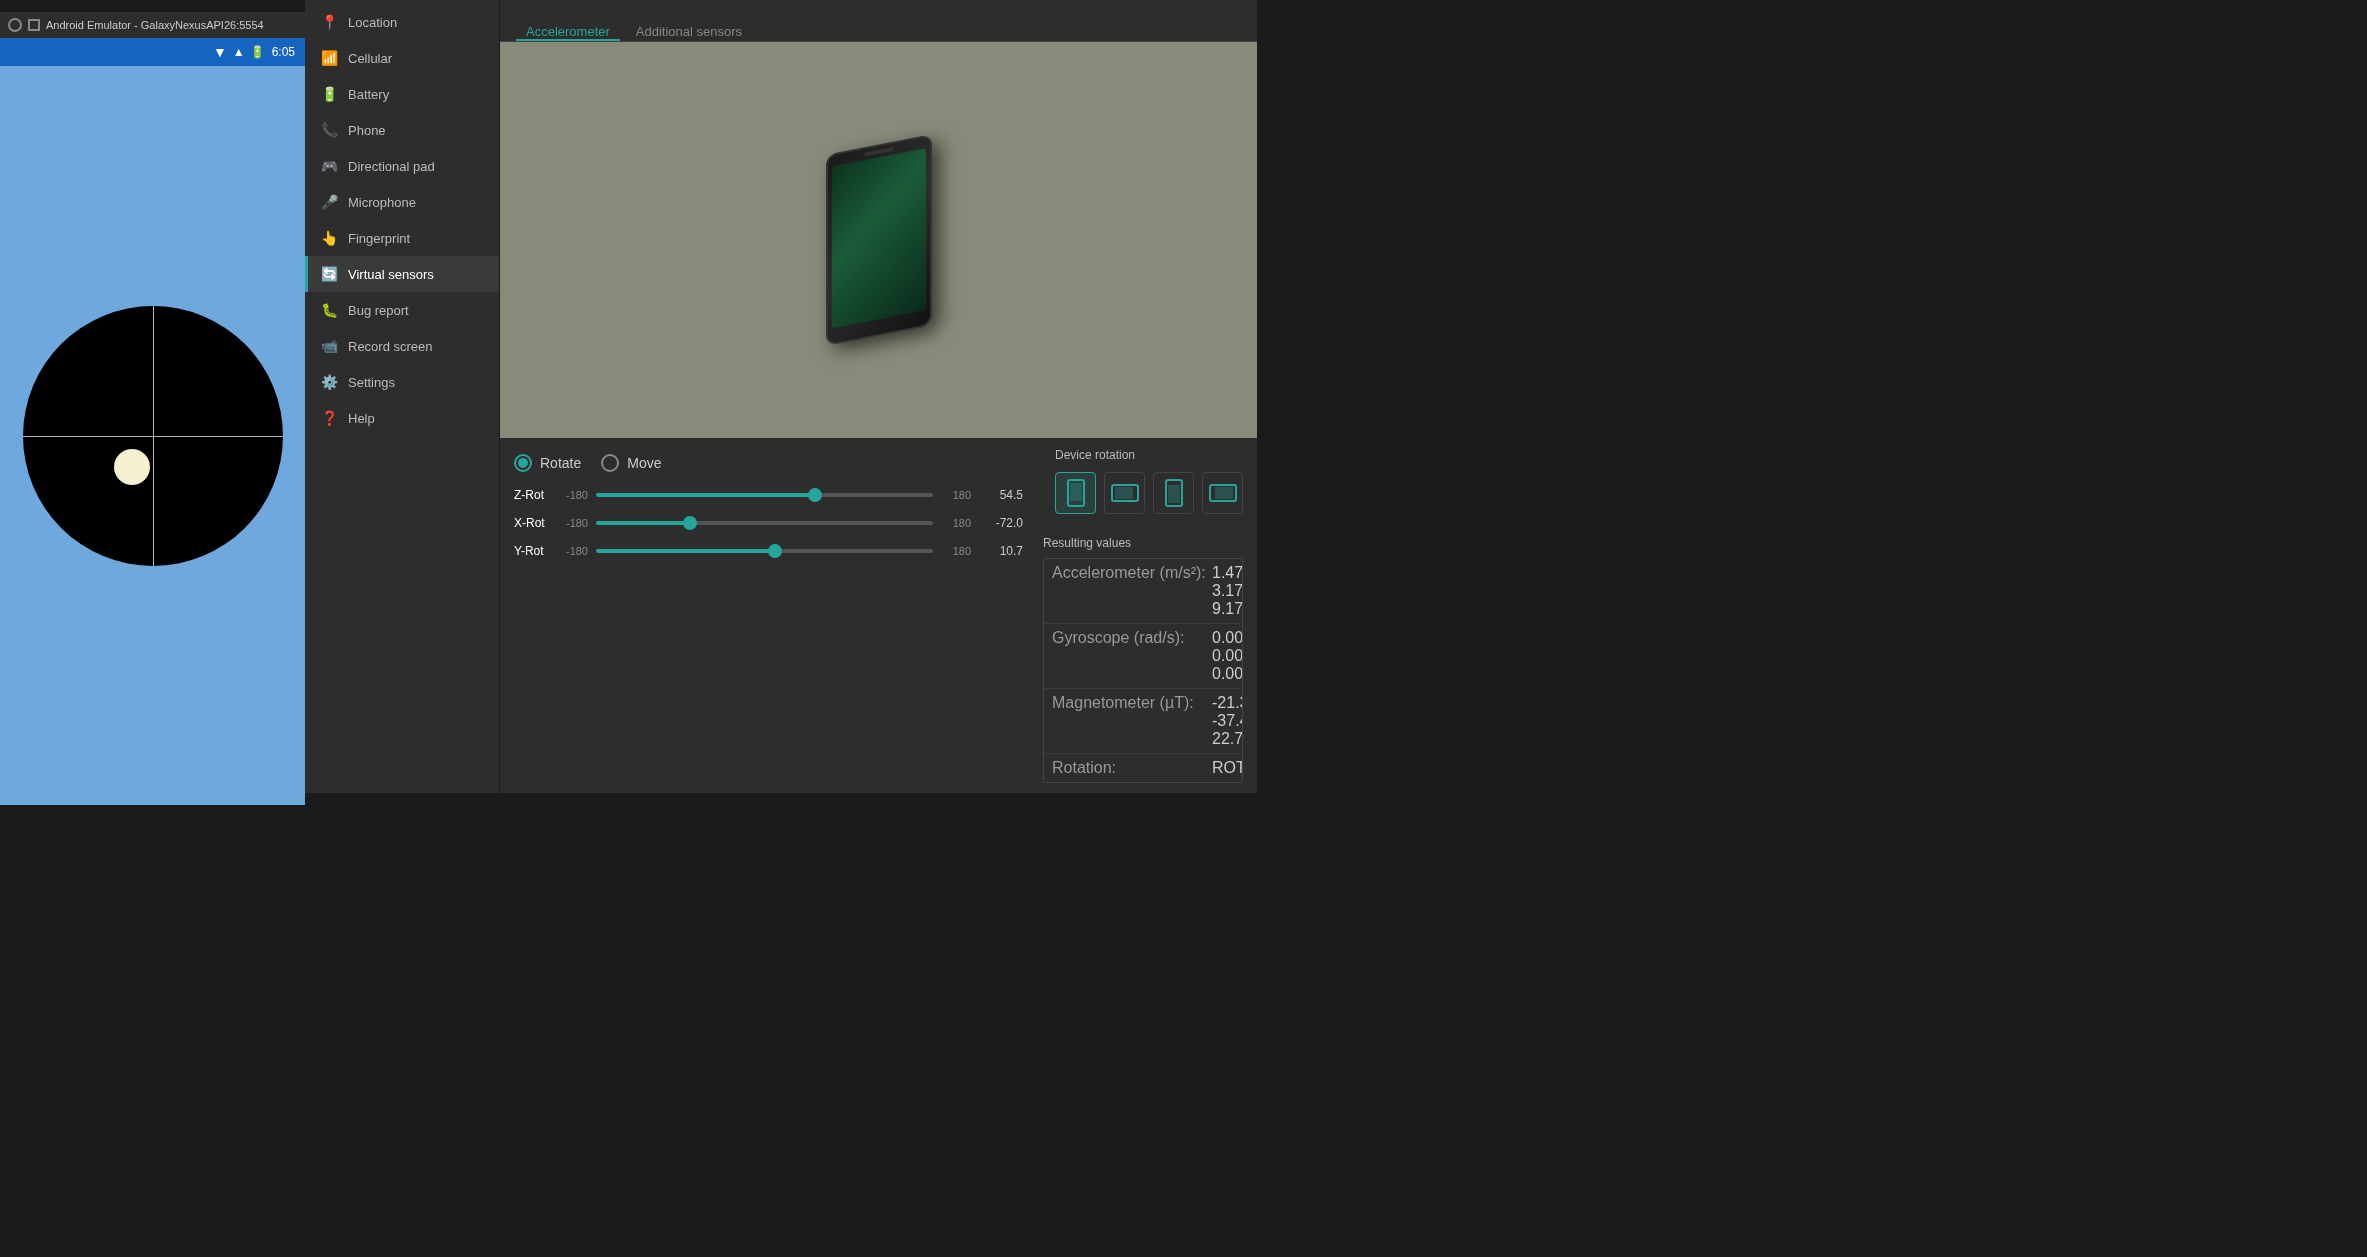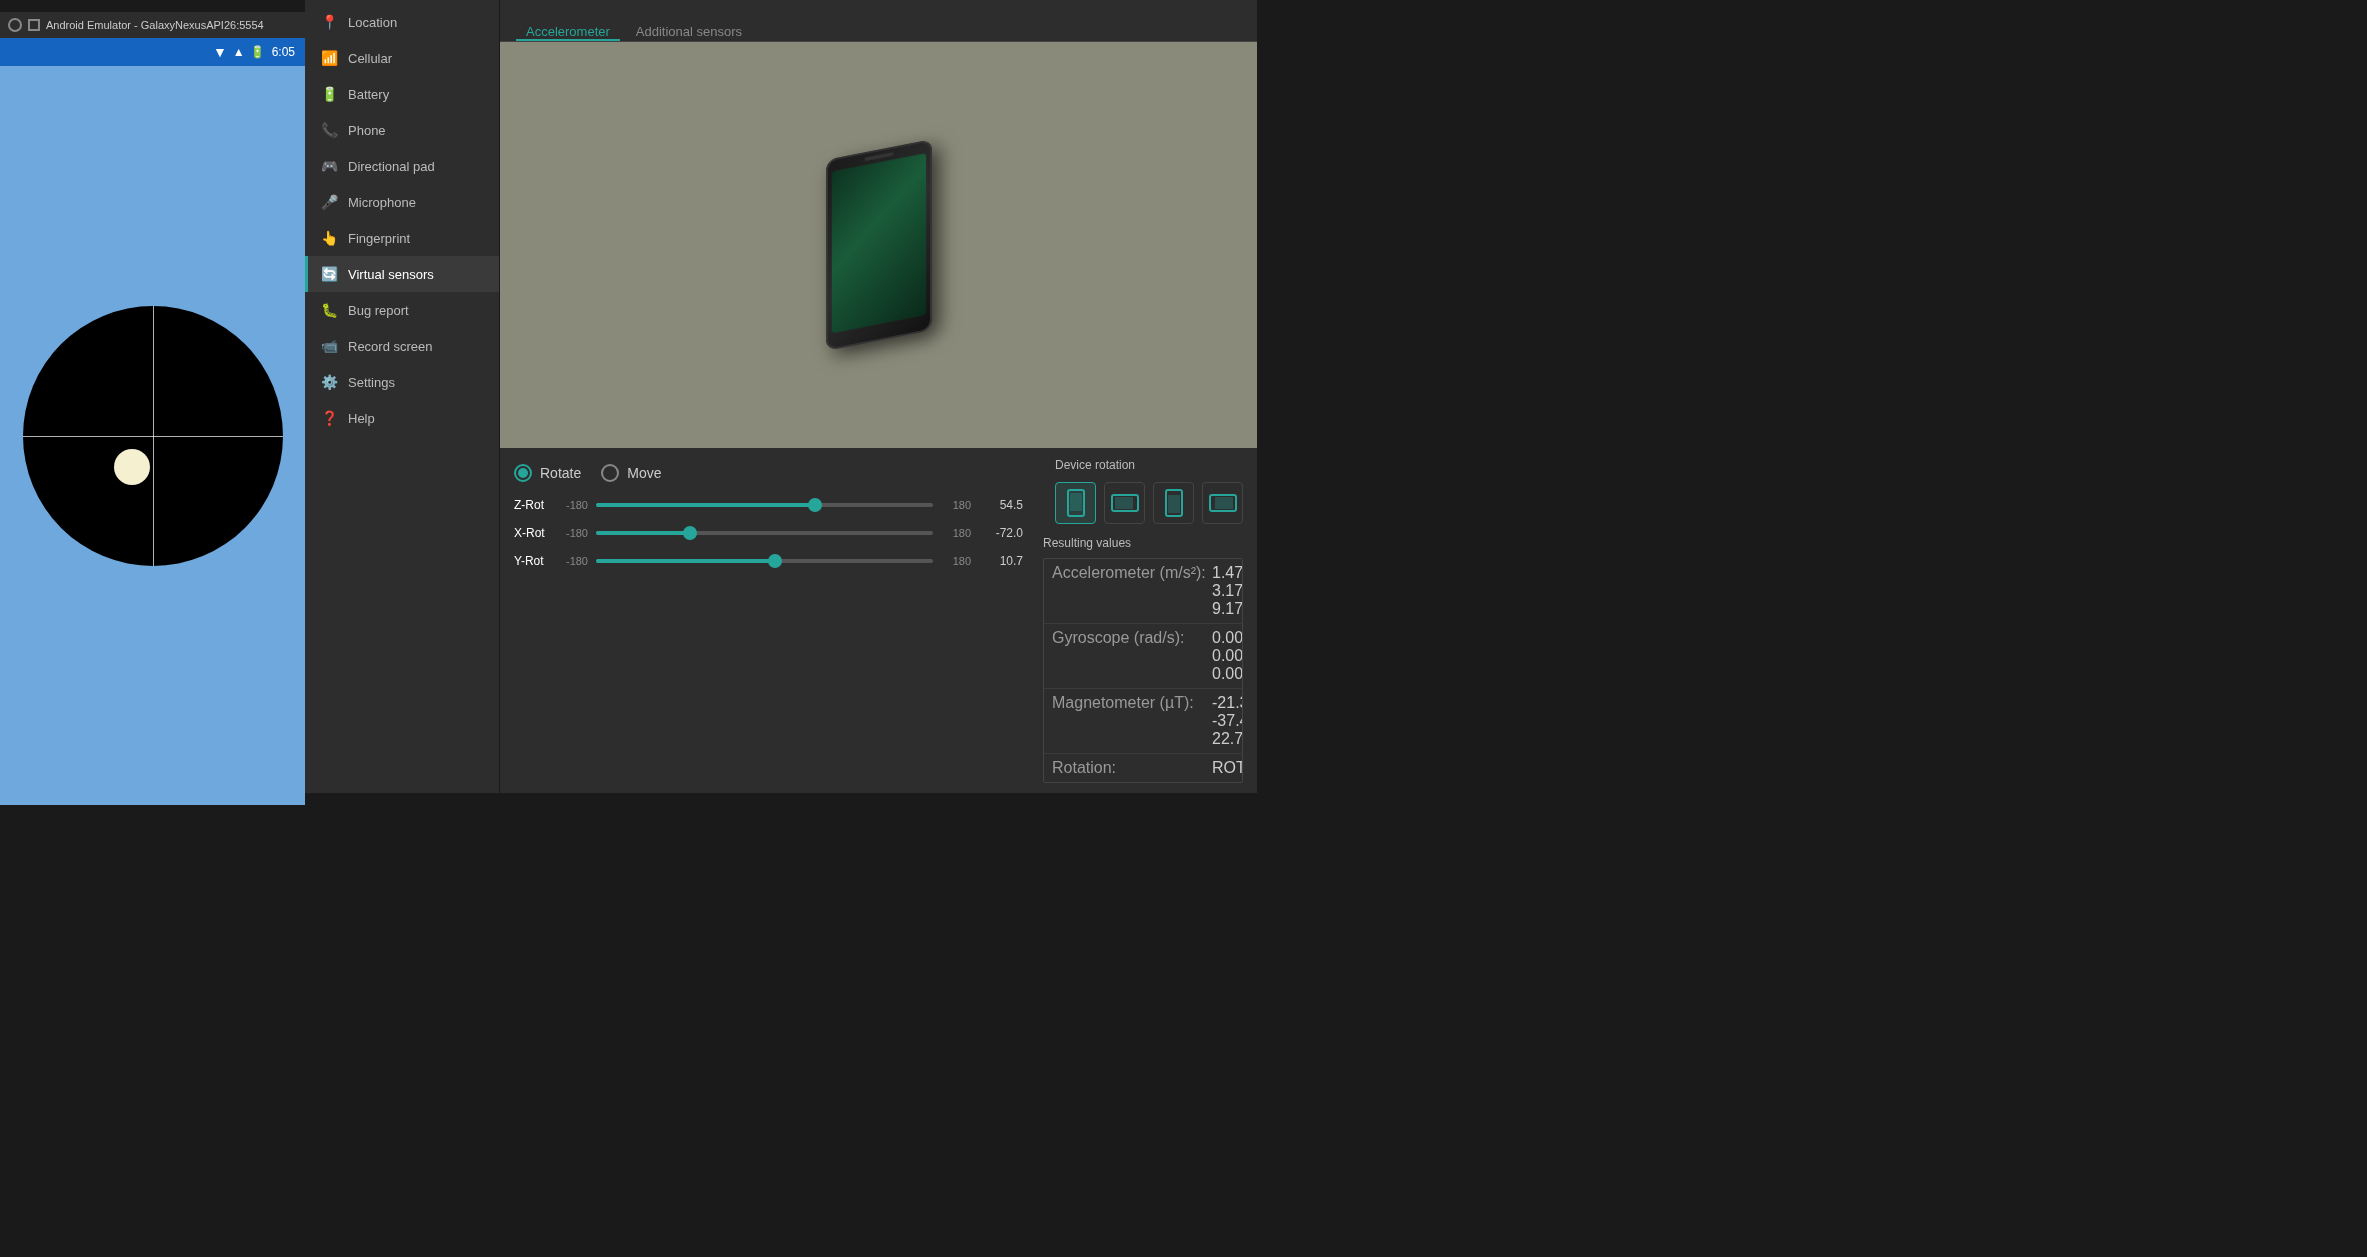--- a/index.html
+++ b/index.html
@@ -329,21 +329,21 @@
       color: #26a69a;
       font-size: 20px;
     }
     .rotation-btn.active {
       border-color: #26a69a;
       background: rgba(38,166,154,0.15);
     }
 
     
     .results-panel {
-      margin-top: 0;
+      margin-top: 10px;
     }
     .results-title {
       color: #bbb;
       font-size: 12px;
       margin-bottom: 8px;
     }
     .results-table {
       border: 1px solid #444;
       border-radius: 2px;
       overflow: hidden;

